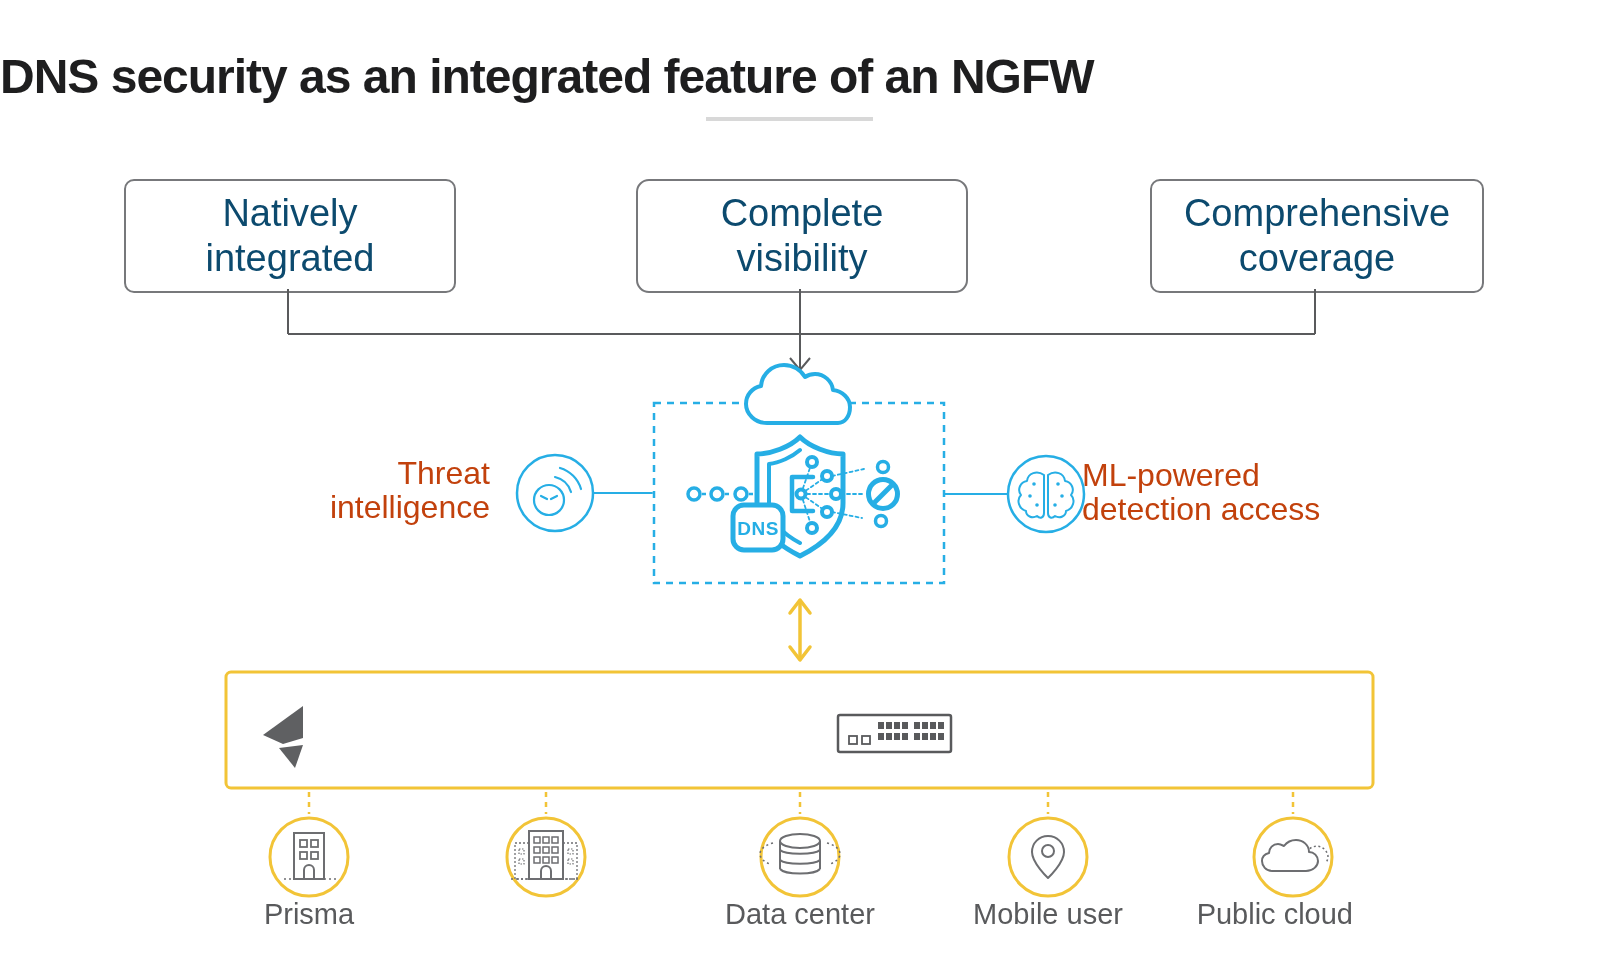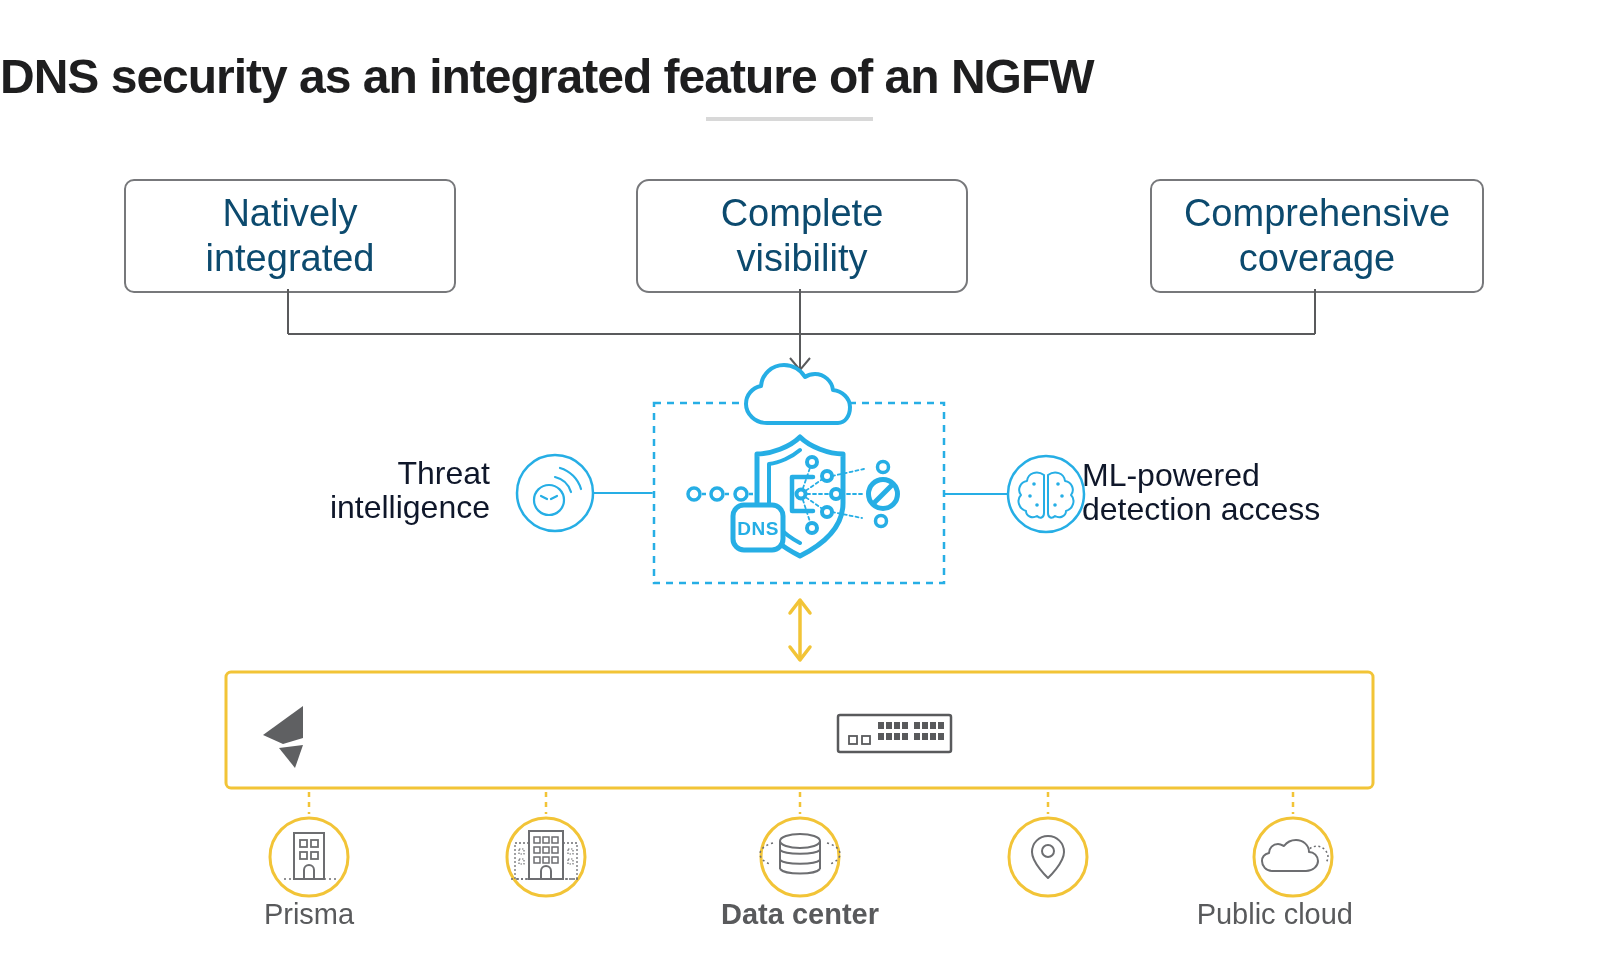--- a/index.html
+++ b/index.html
@@ -15,21 +15,21 @@
   .divider{left:706px;top:117px;width:167px;height:4px;background:#d8d8d8;}
   .feature-box{
     border:2px solid #77787b;border-radius:10px;background:#fff;
     display:flex;align-items:center;justify-content:center;text-align:center;
     font-size:38px;line-height:1.18;color:#0c4a6e;white-space:pre-line;
   }
   .box1{left:124px;top:179px;width:328px;height:110px;}
   .box2{left:636px;top:179px;width:328px;height:110px;border-radius:13px;}
   .box3{left:1150px;top:179px;width:330px;height:110px;}
   .cyan-label{
-    font-size:32px;line-height:34px;color:#0f172a;white-space:pre-line;
+    font-size:32px;line-height:34px;color:#c2410c;white-space:pre-line;
   }
   .threat-label{right:1110px;top:456px;text-align:right;}
   .ml-label{left:1082px;top:458px;text-align:left;}
   .bar-title{font-size:34px;font-weight:700;color:#515254;}
   .bar-sub{font-size:31px;color:#515254;}
   .prisma-title{left:343px;top:694px;}
   .prisma-sub{left:343px;top:735px;}
   .ngfw-title{left:995px;top:692px;}
   .ngfw-sub{left:995px;top:733px;}
   .deploy-label{
@@ -64,21 +64,22 @@
 intelligence</div>
   <div class="abs cyan-label ml-label">ML-powered
 detection access</div>
 
   <div class="abs bar-title prisma-title">Prisma access</div>
   <div class="abs bar-sub prisma-sub">SASE</div>
   <div class="abs bar-title ngfw-title">NGFW</div>
   <div class="abs bar-sub ngfw-sub">(Hardware, VM, CN)</div>
 
   <div class="abs deploy-label" style="left:189px;">Prisma</div>
-  <div class="abs deploy-label" style="left:680px;font-weight:bold;">Data center</div>
+  <div class="abs deploy-label" style="left:680px;">Data center</div>
+  <div class="abs deploy-label" style="left:928px;">Mobile user</div>
   <div class="abs deploy-label" style="left:1113px;text-align:right;">Public cloud</div>
 
   <svg width="1600" height="962" viewBox="0 0 1600 962">
 
     <g stroke="#595a5c" stroke-width="2" fill="none">
       <path d="M288 289 V334 M1315 289 V334 M288 334 H1315 M800 289 V369"></path>
       <path d="M790 358 L800 370 L810 358"></path>
     </g>
 
     <rect x="654" y="403" width="290" height="180" fill="none" stroke="#26aee5" stroke-width="2.5" stroke-dasharray="7 6"></rect>

